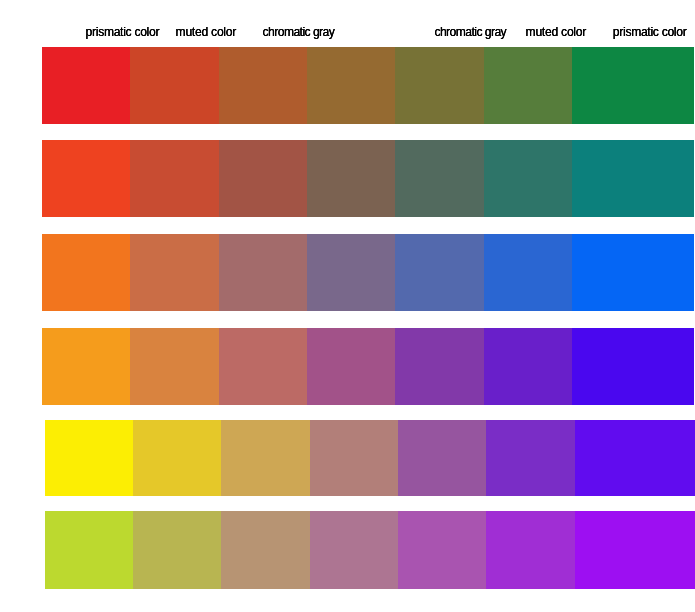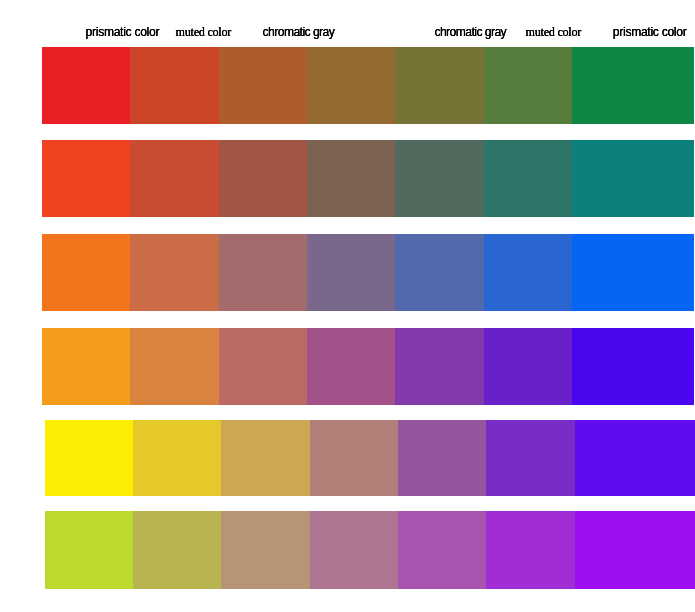--- a/index.html
+++ b/index.html
@@ -37,21 +37,21 @@
     font-family: "Liberation Sans", sans-serif;
     font-size: 12px;
     letter-spacing: -0.25px;
     line-height: 12px;
     color: #000000;
     white-space: nowrap;
     -webkit-font-smoothing: antialiased;
     text-shadow: 0 0 0.35px rgba(0,0,0,0.95), 0.25px 0 0.2px rgba(0,0,0,0.7);
   }
   .hdr.t-chromatic { letter-spacing: -0.5px; text-align: center; }
-  .hdr.t-muted { letter-spacing: -0.2px; font-family: Liberation Serif, serif; }
+  .hdr.t-muted { letter-spacing: -0.2px; }
   .sw {
     position: absolute;
   }
 </style>
 </head>
 <body>
 
 <div class="chart">
 
   <div class="hdr-row">

